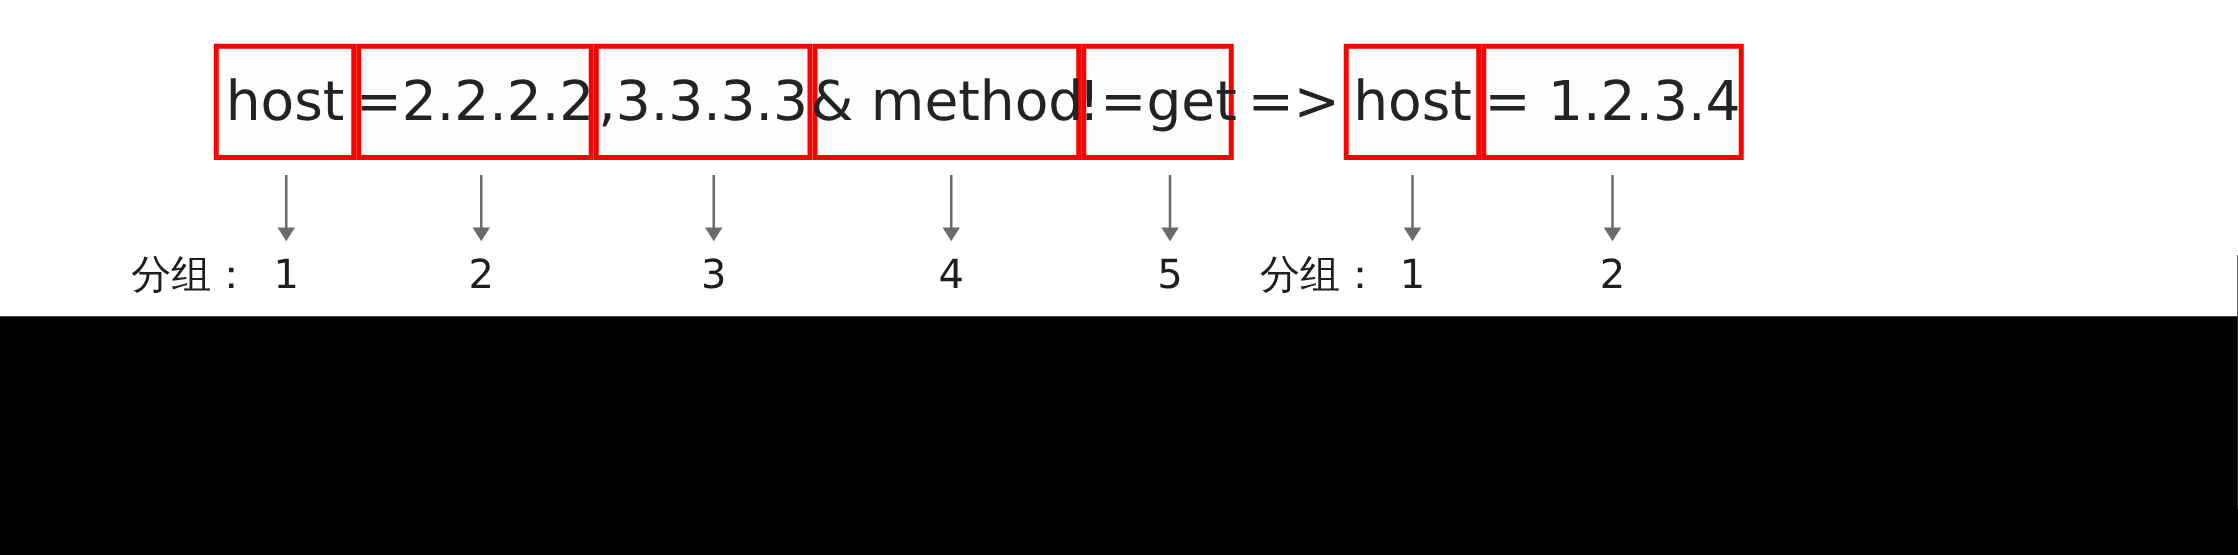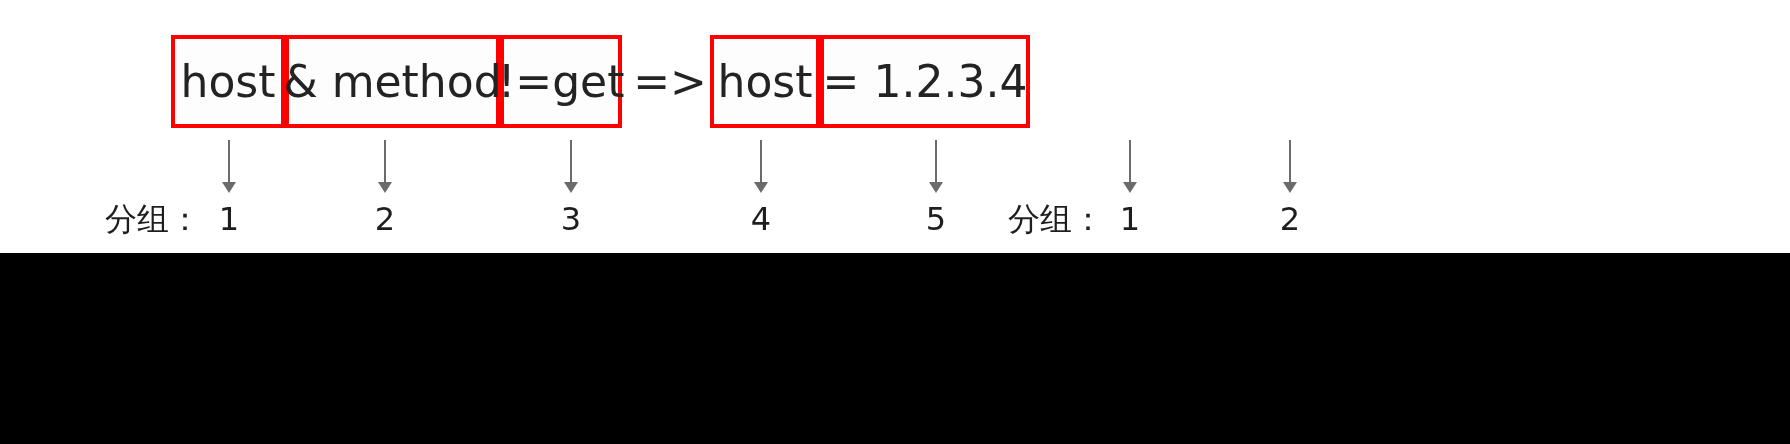--- a/index.html
+++ b/index.html
@@ -127,21 +127,23 @@
 <body>
 
 <div id="stage">
 
   <div class="slide-white">
 
     <div class="expr-row">
 
       <div class="token boxed w-host1">host</div>
 
+      <div class="token boxed w-eq2222">=2.2.2.2</div>
 
+      <div class="token boxed w-c3333">,3.3.3.3</div>
 
       <div class="token boxed w-method">&amp; method</div>
 
       <div class="token boxed w-netget">!=get</div>
 
       <div class="token plain w-arrowop gap-left">=&gt;</div>
 
       <div class="token boxed w-host2">host</div>
 
       <div class="token boxed w-eq1234">= 1.2.3.4</div>

